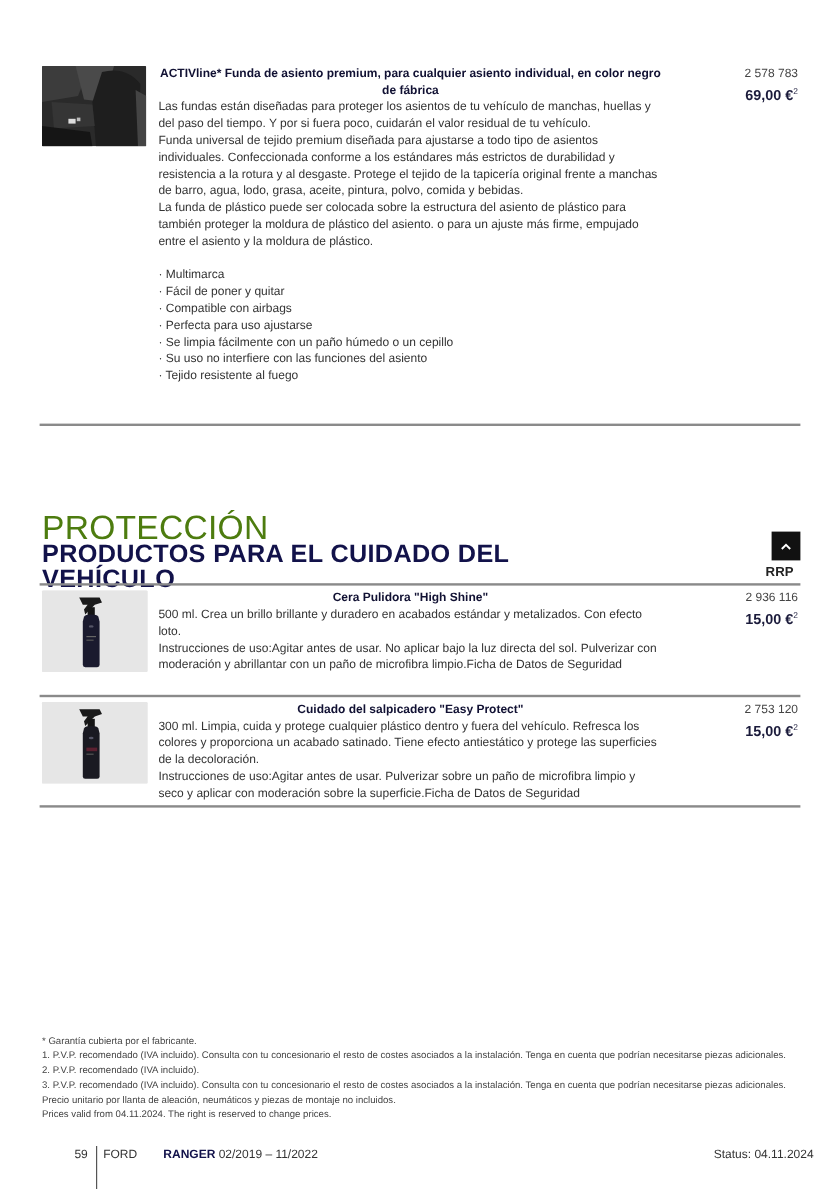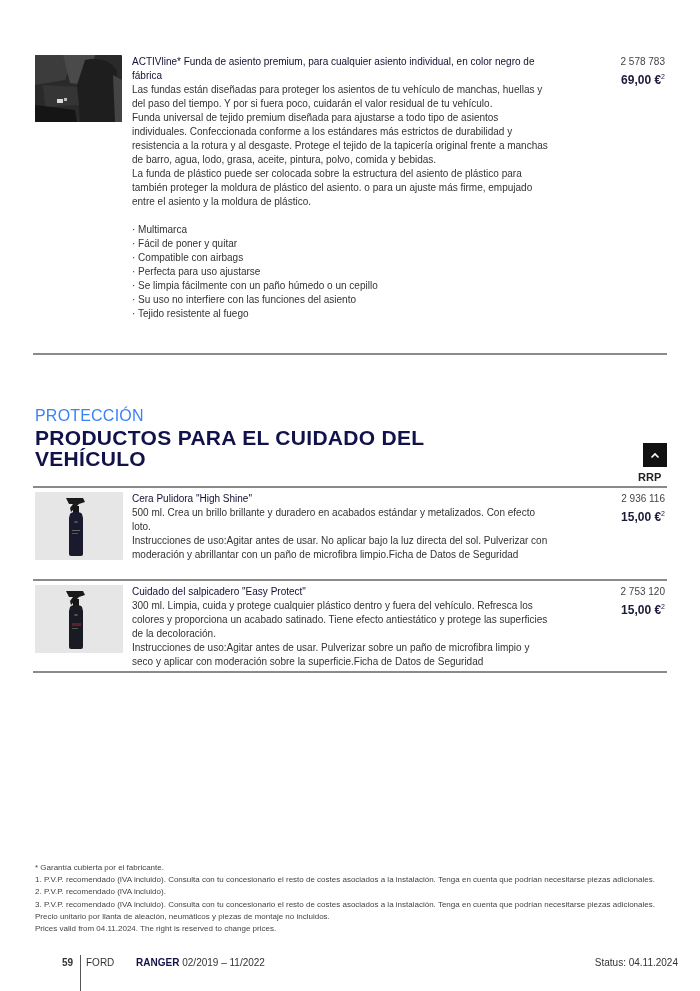--- a/index.html
+++ b/index.html
@@ -2,42 +2,42 @@
 <html><head>
 <meta charset="utf-8">
 <style>
   * { margin: 0; padding: 0; box-sizing: border-box; }
   html, body { width: 700px; height: 991px; background: #ffffff; overflow: hidden; }
   body { position: relative; font-family: "Liberation Sans", "DejaVu Sans", sans-serif; color: #333; }
 
   .product { position: absolute; left: 35px; width: 632px; }
   .product .thumb { position: absolute; left: 0; top: 0; border-radius: 1px; overflow: hidden; }
   .product .info { position: absolute; left: 97px; top: 0; width: 420px; font-size: 10px; line-height: 14px; color: #333; }
-  .product .title { font-weight: normal; color: #111133; }
+  .product .title { font-weight: bold; color: #111133; text-align: center; }
   .product .price-col { position: absolute; right: 2px; top: 0; text-align: right; }
   .product .code { font-size: 10px; color: #444; line-height: 14px; }
   .product .price { font-size: 12px; font-weight: bold; color: #1a1a3a; line-height: 16px; }
   .product .price sup { font-size: 7px; font-weight: normal; vertical-align: 5px; }
 
   .rule { position: absolute; left: 33px; width: 634px; height: 2px; background: #8a8a8a; }
 
   .bullets { margin-top: 14px; }
   .bullets div { line-height: 14px; }
 
   .section-head { position: absolute; left: 35px; top: 405px; }
-  .section-pre { font-size: 16px; color: #3b82f6; letter-spacing: 0.2px; line-height: 22px; }
+  .section-pre { font-size: 28px; color: #4d7c0f; letter-spacing: 0.2px; line-height: 22px; margin-top: 24px; }
   .section-title { font-size: 21px; font-weight: 900; color: #12124a; line-height: 21px; letter-spacing: 0.3px; }
 
   .up-btn { position: absolute; left: 643px; top: 443px; width: 24px; height: 24px; background: #111; display: flex; align-items: center; justify-content: center; }
   .rrp { position: absolute; left: 638px; top: 471px; font-size: 11px; font-weight: bold; color: #222; }
 
   .footnotes { position: absolute; left: 35px; top: 862px; width: 640px; font-size: 8px; line-height: 12.2px; color: #444; }
 
   .footer { position: absolute; left: 35px; top: 955px; width: 643px; height: 36px; font-size: 10px; color: #333; }
-  .footer .page-num { position: absolute; left: 27px; top: 2px; font-weight: bold; }
+  .footer .page-num { position: absolute; left: 27px; top: 2px; }
   .footer .vline { position: absolute; left: 45px; top: 0; width: 1px; height: 36px; background: #555; }
   .footer .model { position: absolute; left: 51px; top: 2px; }
   .footer .model b { color: #12124a; padding-left: 19px; }
   .footer .status { position: absolute; right: 0; top: 2px; }
 </style>
 </head>
 <body>
 
 <div class="product" style="top:55px; height:290px;">
   <div class="thumb" style="width:87px; height:67px;">

